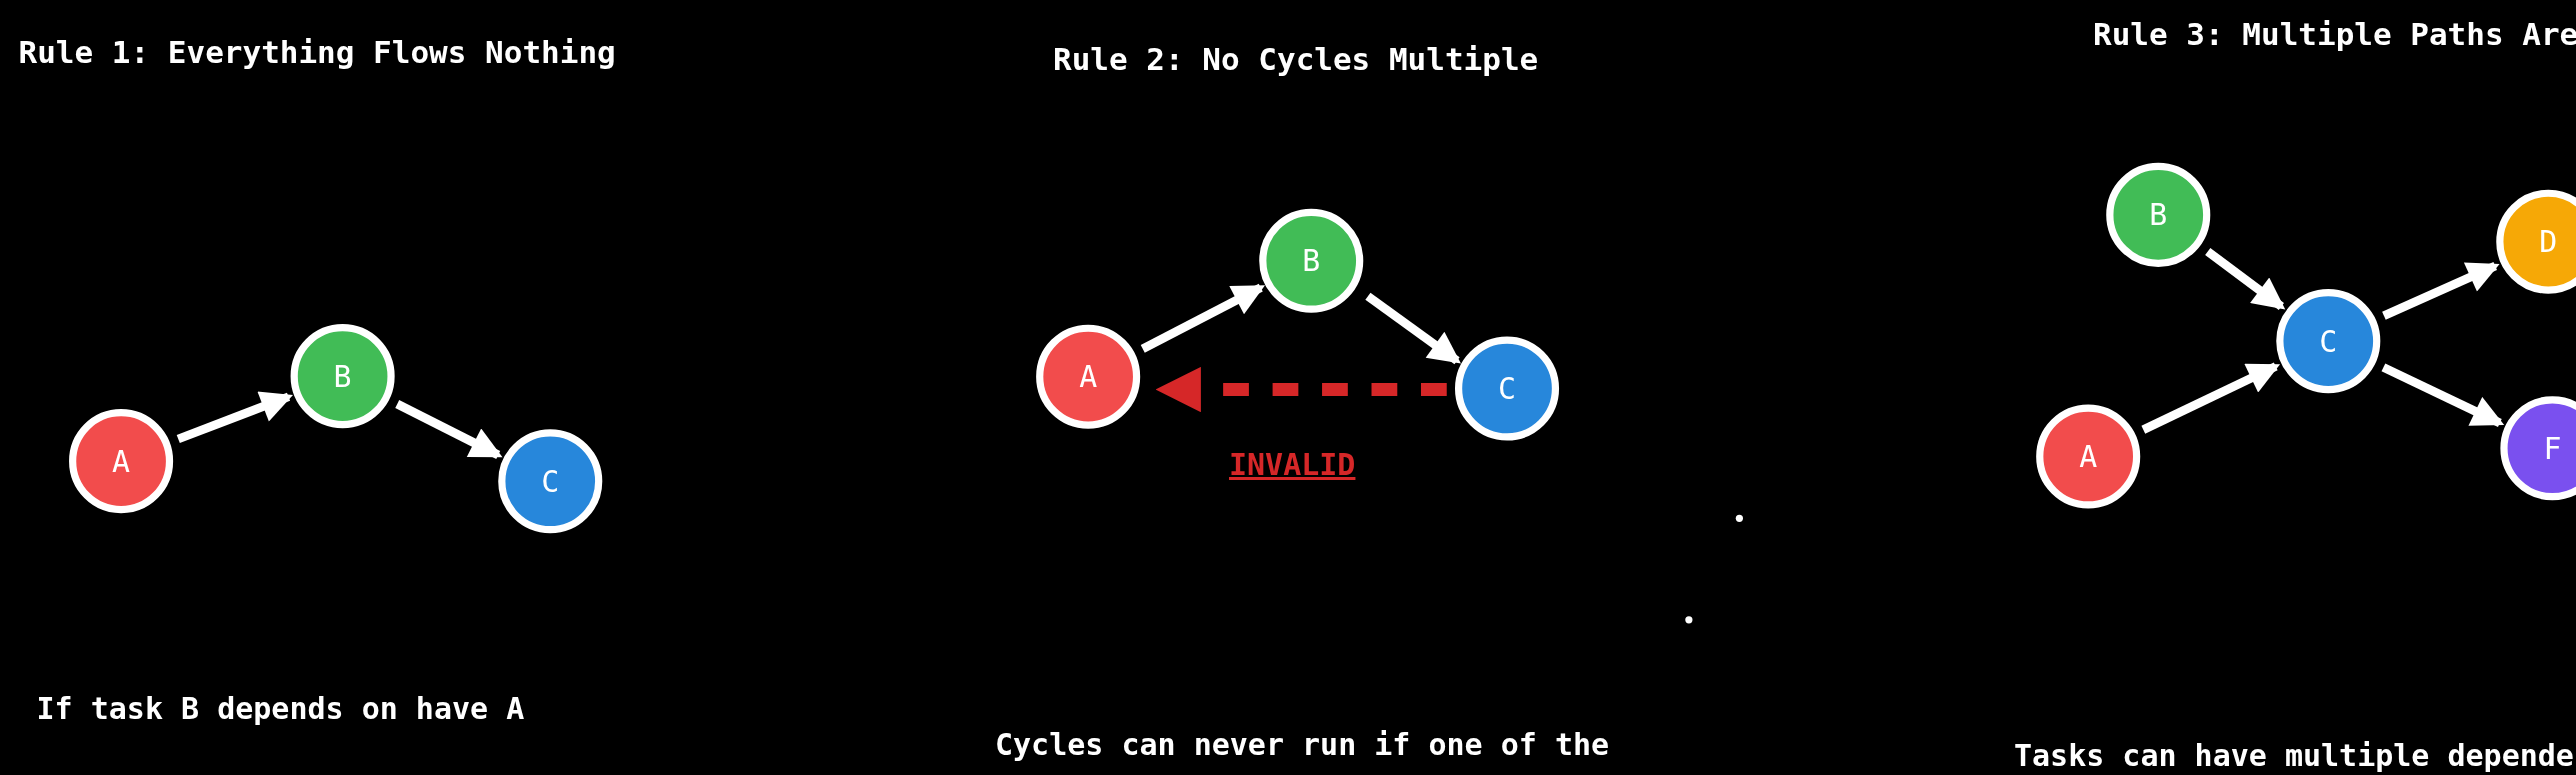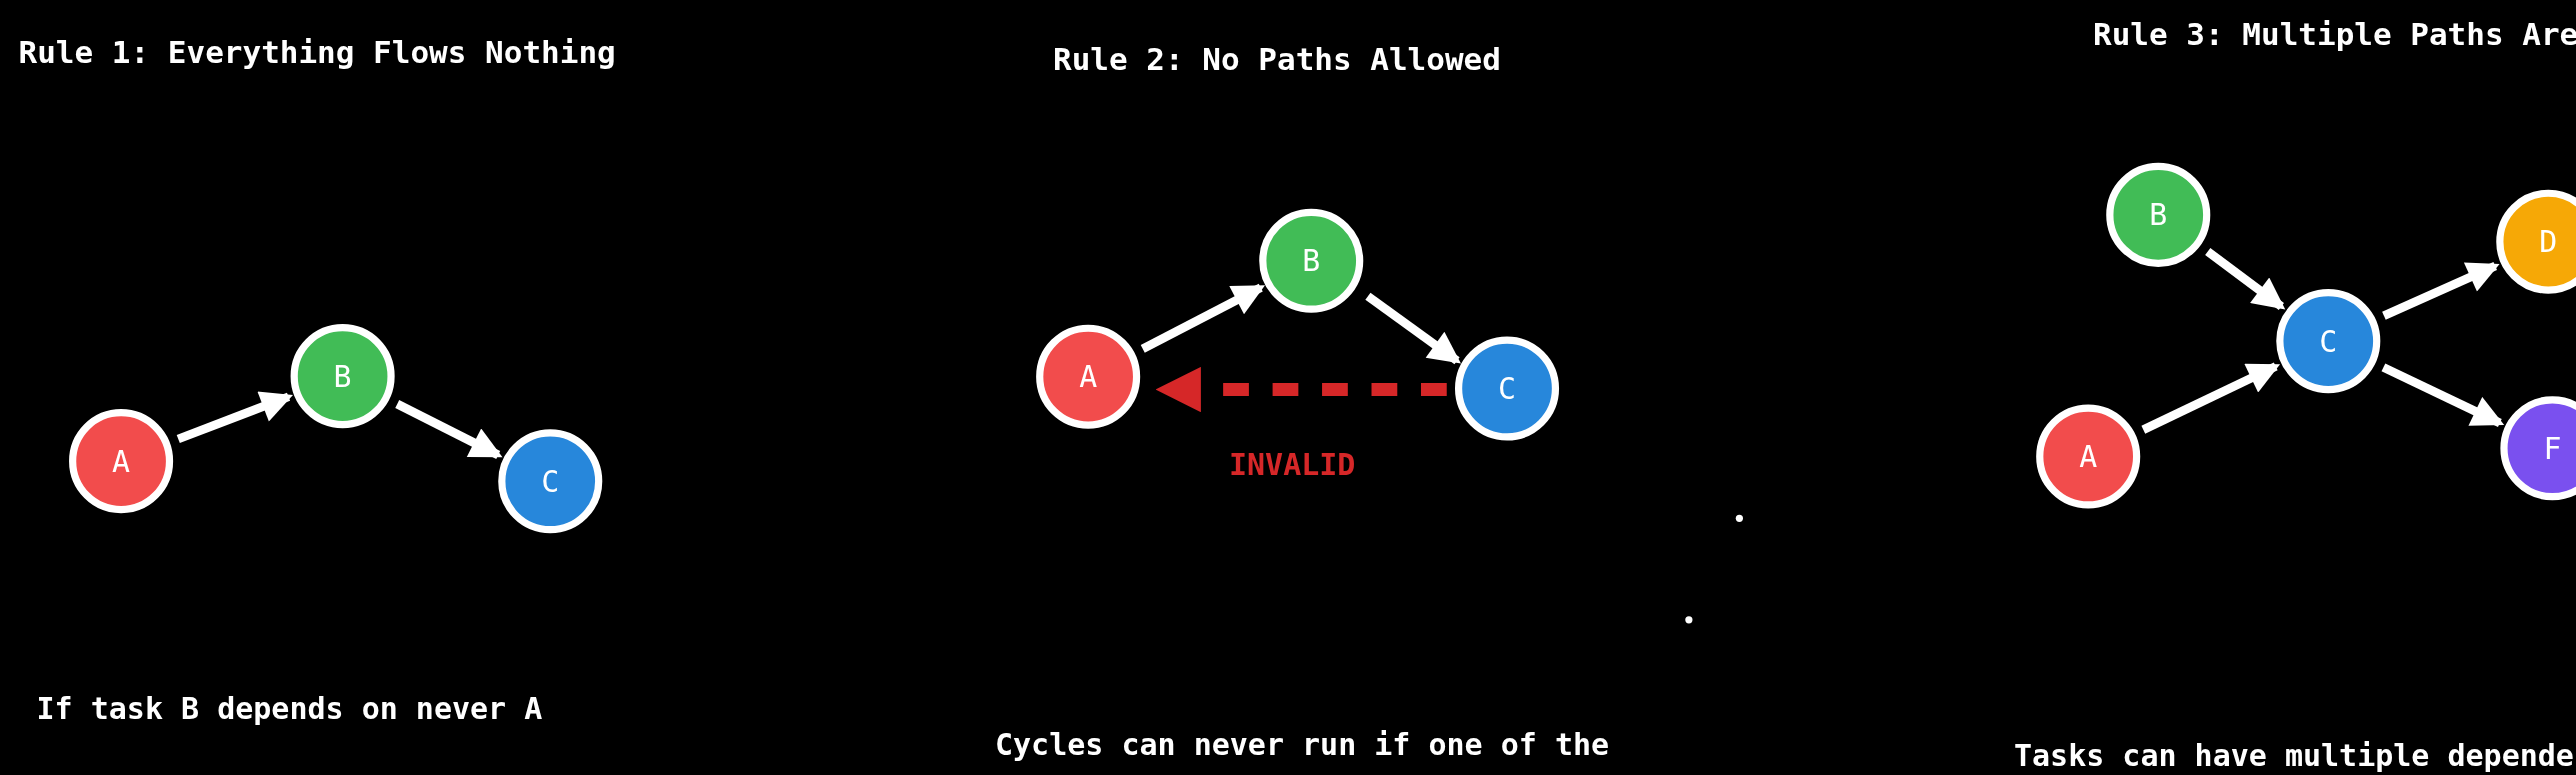--- a/index.html
+++ b/index.html
@@ -67,21 +67,21 @@
     stroke: #ffffff;
     stroke-width: 14;
   }
 </style>
 </head>
 <body>
 
 <div class="canvas">
 
   <div class="panel-title" style="left:18.5px; top:34px;">Rule 1: Everything Flows Nothing</div>
-  <div class="panel-title" style="left:1053px; top:41px;">Rule 2: No Paths Allowed</div>
+  <div class="panel-title" style="left:1053px; top:41px;">Rule 2: No Cycles Multiple</div>
   <div class="panel-title" style="left:2093px; top:15.5px;">Rule 3: Multiple Paths Are Fine</div>
 
   <svg class="diagram" viewBox="0 0 5650 1506" xmlns="http://www.w3.org/2000/svg">
     <defs>
       <marker id="head-white" viewBox="0 0 10 10" refX="8.5" refY="5" markerWidth="68" markerHeight="62" orient="auto" markerUnits="userSpaceOnUse">
         <path d="M0,0 L10,5 L0,10 Z" fill="#ffffff"></path>
       </marker>
       <marker id="head-red" viewBox="0 0 10 10" refX="8.5" refY="5" markerWidth="88" markerHeight="88" orient="auto" markerUnits="userSpaceOnUse">
         <path d="M0,0 L10,5 L0,10 Z" fill="#d62728"></path>
       </marker>
@@ -153,24 +153,24 @@
     <g>
       <circle class="node-circle" cx="4954" cy="870" r="94" fill="#7a50ef"></circle>
       <text class="node-label" x="4954" y="870" dy="0.35em" text-anchor="middle">F</text>
     </g>
     <g>
       <circle class="node-circle" cx="5377" cy="858" r="94" fill="#b647d2"></circle>
       <text class="node-label" x="5377" y="858" dy="0.35em" text-anchor="middle">G</text>
     </g>
   </svg>
 
-  <div class="invalid-label" style="left:1229px; top:446px;">INVALID</div>
+  <div class="invalid-label" style="left:1229px; top:446px;text-decoration:underline;">INVALID</div>
 
   <div class="caption" style="left:18.5px; top:614px;">
-    <div> If task B depends on never A</div>
+    <div> If task B depends on have A</div>
     
     
   </div>
 
   <div class="caption" style="left:995px; top:650px;">
     <div>Cycles can never run if one of the</div>
     
     
   </div>
 

